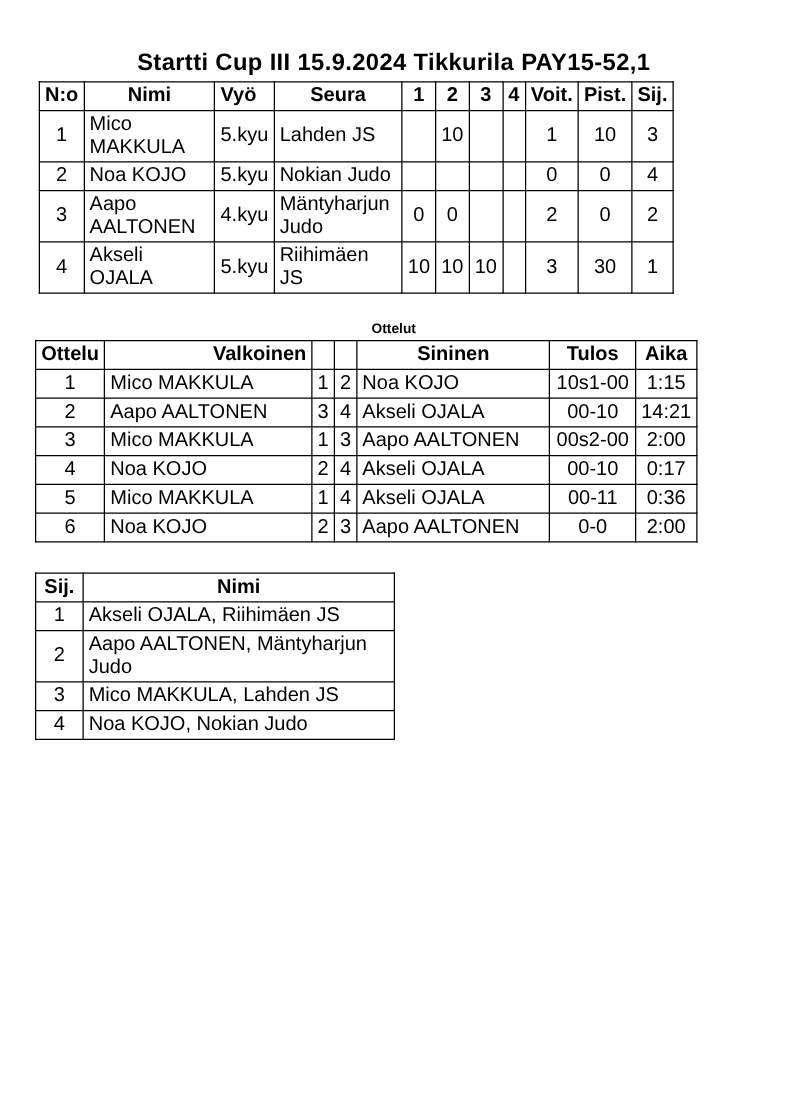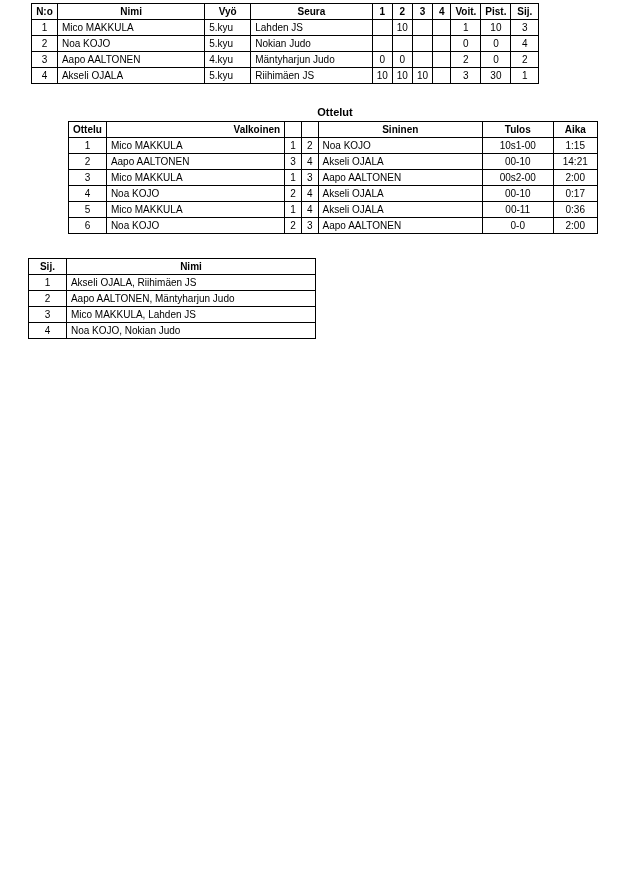--- a/index.html
+++ b/index.html
@@ -39,21 +39,21 @@
   }
   .competitor-count {
     position: absolute;
     right: 28px;
     top: 2px;
     font-size: 8.5px;
     font-weight: bold;
   }
   table {
     border-collapse: collapse;
-    font-size: 10px;
+    font-size: 16px;
   }
   table td, table th {
     border: 1px solid #000000;
     padding: 2px 4px;
     font-weight: normal;
     height: 14px;
     box-sizing: border-box;
   }
   table th {
     font-weight: bold;
@@ -67,21 +67,21 @@
   }
   #competitors-table .c-no     { width: 26px;  text-align: center; }
   #competitors-table .c-name   { width: 160px; text-align: left; }
   #competitors-table .c-belt   { width: 48px;  text-align: left; }
   #competitors-table .c-club   { width: 130px; text-align: left; }
   #competitors-table .c-m      { width: 19px;  text-align: center; }
   #competitors-table .c-voit   { width: 26px;  text-align: center; }
   #competitors-table .c-pist   { width: 28px;  text-align: center; }
   #competitors-table .c-sij    { width: 28px;  text-align: center; }
   #competitors-table thead th.c-name { text-align: center; }
-  #competitors-table thead th.c-belt { text-align: center; }
+  #competitors-table thead th.c-belt { text-align: left; }
   #competitors-table thead th.c-club { text-align: center; }
 
   
   #matches-table {
     width: 530px;
     margin-top: 3px;
   }
   #matches-table .m-no    { width: 36px;  text-align: center; }
   #matches-table .m-white { width: 196px; text-align: left; }
   #matches-table .m-ws    { width: 17px;  text-align: center; }
@@ -94,41 +94,42 @@
 
   
   #results-table {
     width: 288px;
     margin-top: 3px;
   }
   #results-table .r-sij  { width: 38px; text-align: center; }
   #results-table .r-name { width: 250px; text-align: left; }
   #results-table thead th.r-name { text-align: center; }
 
-  .block-matches { margin-top: 22px; padding-left: 40px; }
+  .block-matches { margin-top: 22px; }
   .block-results { margin-top: 24px; }
   .results-label {
     text-align: center;
     font-size: 11px;
     font-weight: bold;
     width: 288px;
     margin: 0 auto 0 31px;
   }
   .results-wrap {
     display: block;
     margin-left: 28px;
   }
   .matches-wrap { margin-left: 28px; }
   .competitors-wrap { margin-left: 31px; }
 </style>
 </head>
 <body>
 
 <div class="page">
 
+  <div class="title">Startti Cup III   15.9.2024   Tikkurila    PAY15-52,1</div>
 
 
   <div class="competitors-wrap">
   <table id="competitors-table">
     <thead>
       <tr>
         <th class="c-no">N:o</th>
         <th class="c-name">Nimi</th>
         <th class="c-belt">Vyö</th>
         <th class="c-club">Seura</th>

